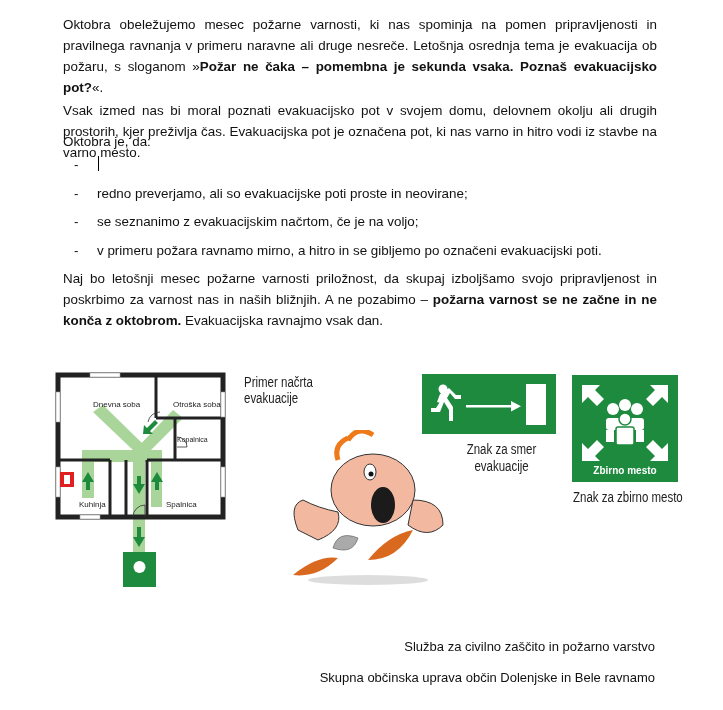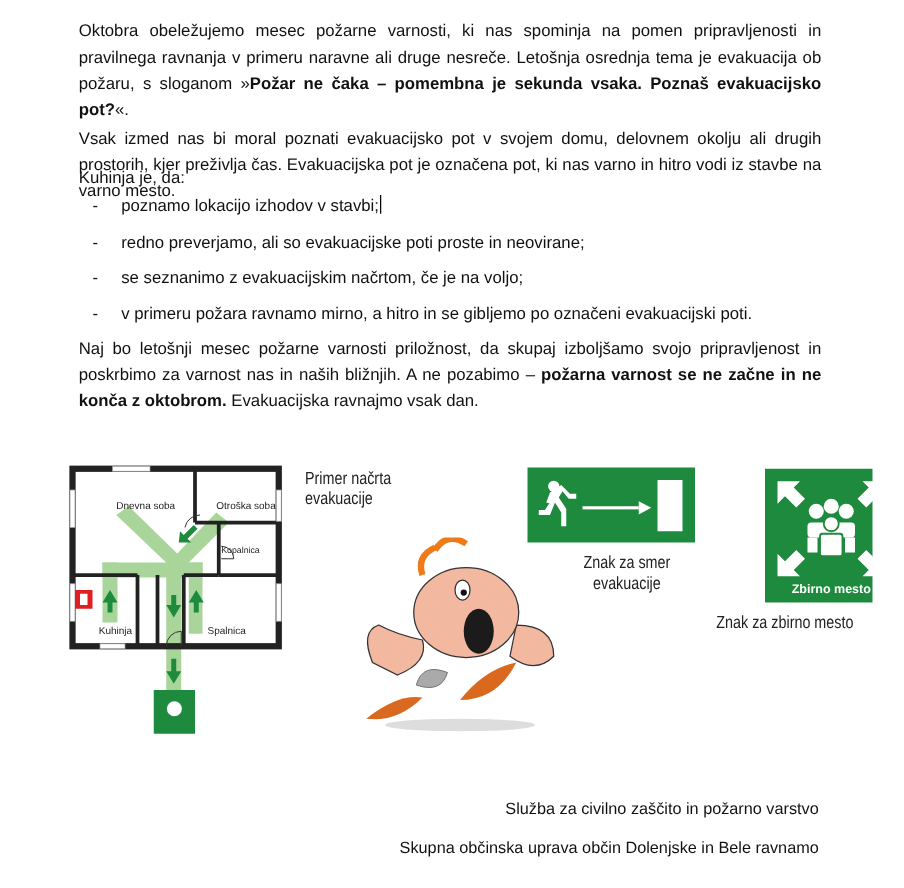--- a/index.html
+++ b/index.html
@@ -24,26 +24,26 @@
 
 <div class="text" style="top:14px;">
   <p class="p"><span>Oktobra obeležujemo mesec požarne varnosti, ki nas spominja na pomen pripravljenosti in pravilnega ravnanja v primeru naravne ali druge nesreče. Letošnja osrednja tema je evakuacija ob požaru, s sloganom »</span><b>Požar ne čaka – pomembna je sekunda vsaka. Poznaš evakuacijsko pot?</b><span>«.</span></p>
 </div>
 
 <div class="text" style="top:100px;">
   <p class="p">Vsak izmed nas bi moral poznati evakuacijsko pot v svojem domu, delovnem okolju ali drugih prostorih, kjer preživlja čas. Evakuacijska pot je označena pot, ki nas varno in hitro vodi iz stavbe na varno mesto.</p>
 </div>
 
 <div class="text" style="top:131px;">
-  <p class="p">Kuhinja je, da:</p>
+  <p class="p">Oktobra je, da:</p>
 </div>
 
 <div class="bul" style="top:154px;">
   <span class="dash">-</span>
-  <span class="txt"><span>poznamo lokacijo izhodov v stavbi;</span><span class="caret"></span></span>
+  <span class="txt"><span class="caret"></span></span>
 </div>
 <div class="bul" style="top:183px;">
   <span class="dash">-</span>
   <span class="txt">redno preverjamo, ali so evakuacijske poti proste in neovirane;</span>
 </div>
 <div class="bul" style="top:211px;">
   <span class="dash">-</span>
   <span class="txt">se seznanimo z evakuacijskim načrtom, če je na voljo;</span>
 </div>
 <div class="bul" style="top:240px;">
@@ -146,21 +146,21 @@
       <polygon points="89,27 99,32.2 89,37.5"></polygon>
       <rect x="104" y="10" width="20" height="41"></rect>
     </g>
   </svg>
 </div>
 <div class="cap" style="left:454px;top:441px;text-align:center;width:95px;font-size:14px;line-height:17px;transform:scaleX(0.82);transform-origin:center top;">
   <div>Znak za smer</div>
   <div>evakuacije</div>
 </div>
 
-<div class="sign" style="left:572px;top:375px;width:86px;height:107px;margin-left:40px;">
+<div class="sign" style="left:572px;top:375px;width:106px;height:107px;">
   <svg width="106" height="107" viewBox="0 0 106 107">
     <g fill="#fff">
       <polygon points="10,10 28,10 23,15 32,24 25,31 16,22 10,28"></polygon>
       <polygon points="96,10 78,10 83,15 74,24 81,31 90,22 96,28"></polygon>
       <polygon points="10,86 28,86 23,81 32,72 25,65 16,74 10,68"></polygon>
       <polygon points="96,86 78,86 83,81 74,72 81,65 90,74 96,68"></polygon>
     </g>
     <g fill="#fff">
       <circle cx="41" cy="34" r="6"></circle>
       <circle cx="53" cy="30" r="6"></circle>

